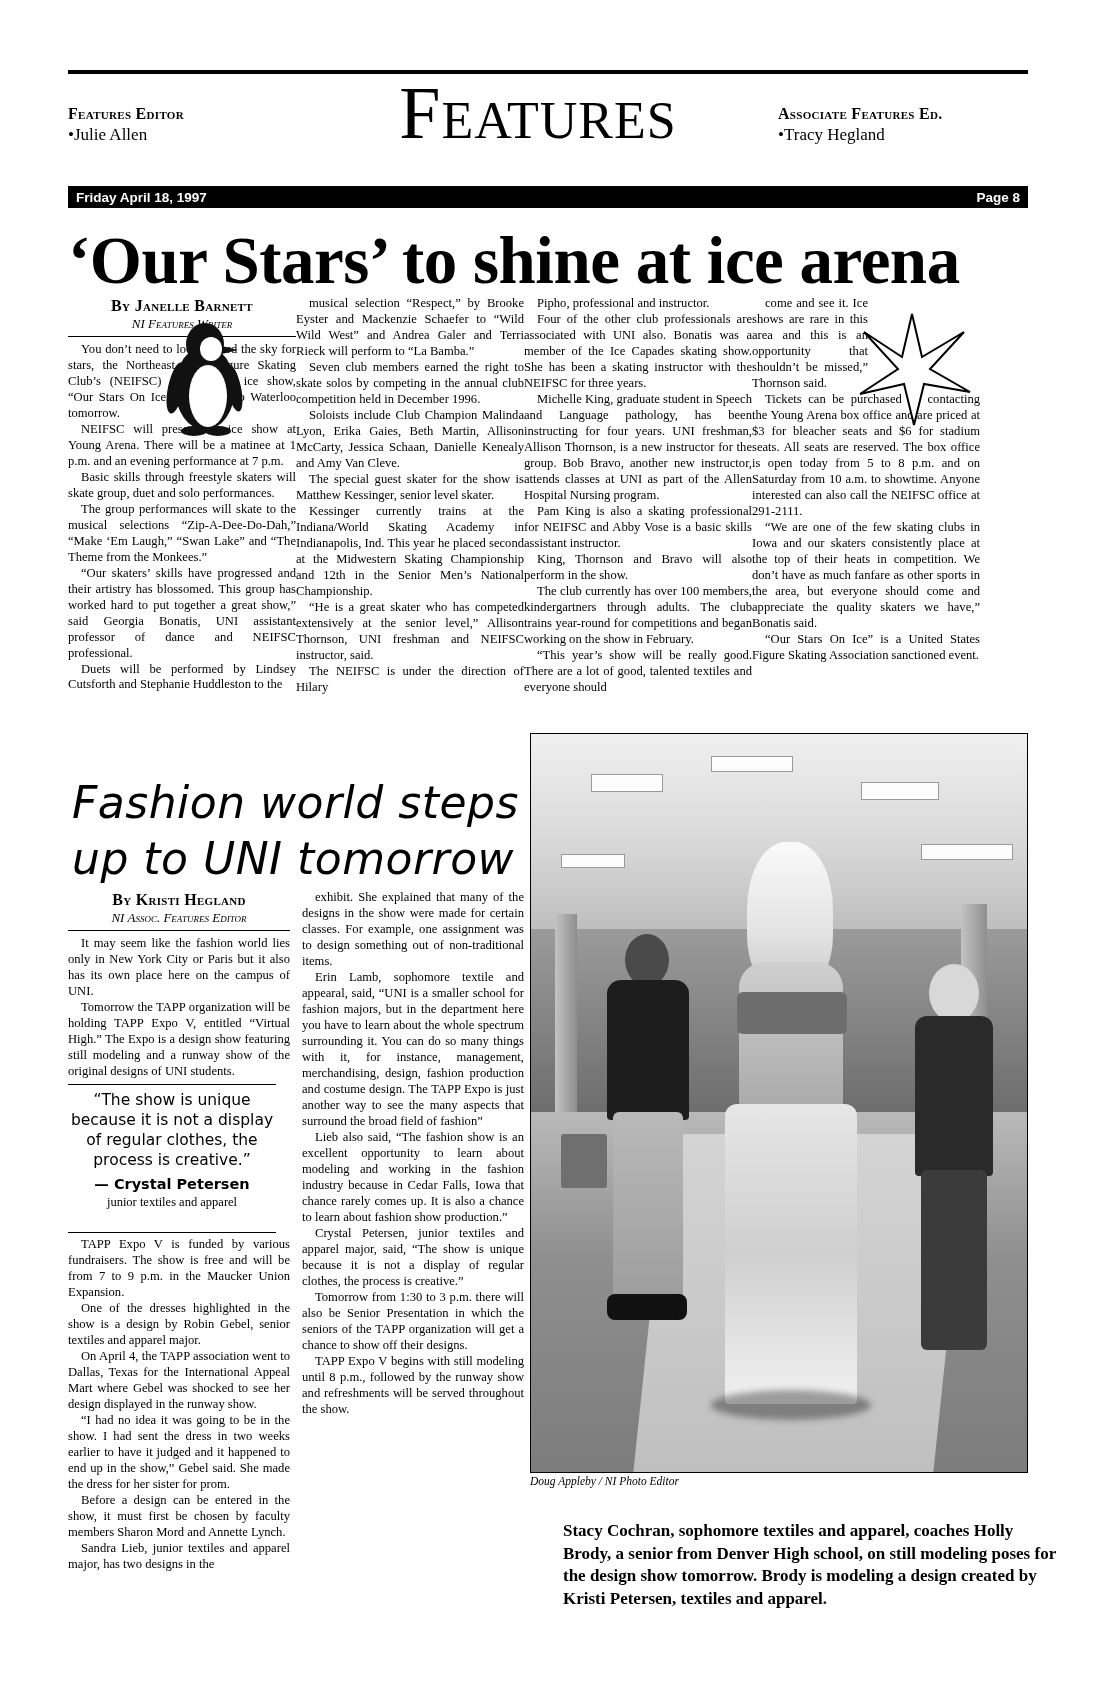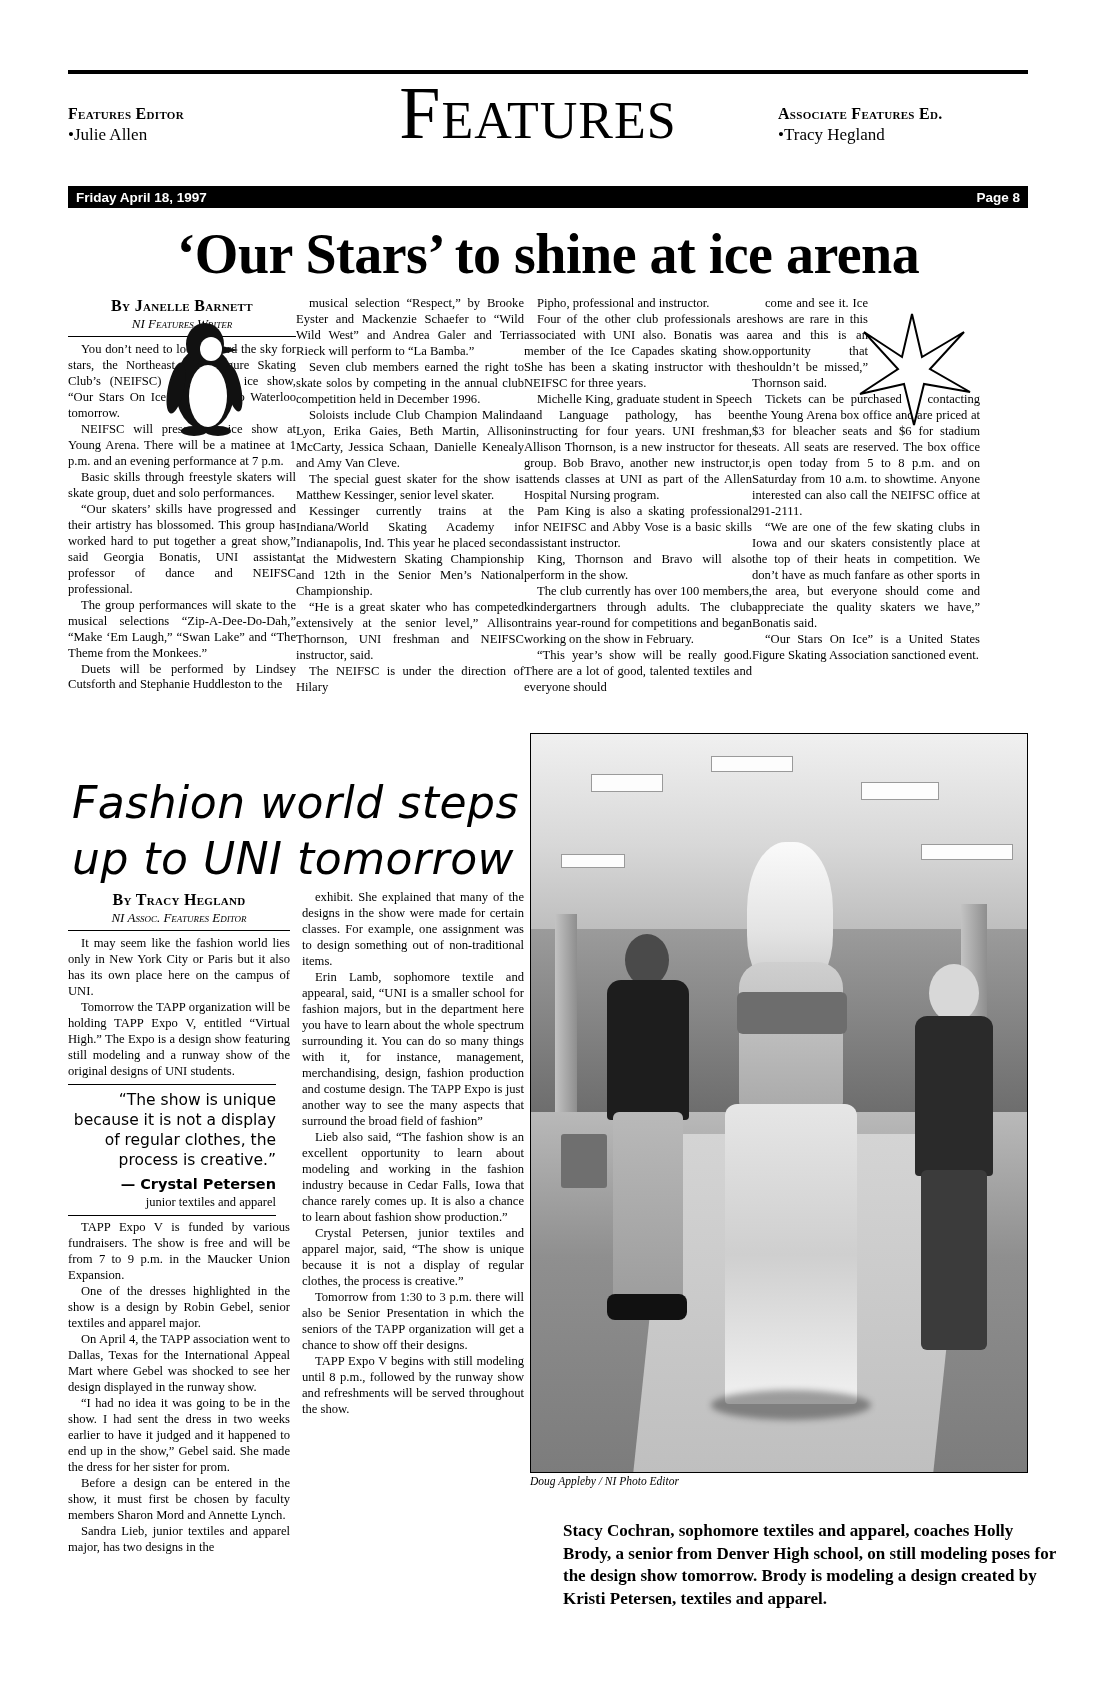--- a/index.html
+++ b/index.html
@@ -85,22 +85,21 @@
     font-family: "Liberation Sans", sans-serif;
     font-size: 13.5px;
     font-weight: bold;
   }
   
   .headline-ice {
     position: absolute;
     left: 68px;
     top: 222px;
     width: 960px;
-    text-align: center;
-    font-size: 56px;
+    font-size: 67px;
     font-weight: bold;
     letter-spacing: -0.5px;
     font-family: "Liberation Serif", serif;
   }
   
   .art1 {
     position: absolute;
     left: 68px;
     top: 296px;
     width: 960px;
@@ -175,26 +174,26 @@
     display: flex;
     gap: 12px;
   }
   .art2 .col { width: 222px; }
   .pullquote {
     float: left;
     width: 208px;
     margin: 4px 8px 4px 0;
     border-top: 1.5px solid #000;
     border-bottom: 1.5px solid #000;
-    padding: 5px 0 5px 0;
+    padding: 5px 0 22px 0;
     font-family: "DejaVu Sans", sans-serif;
     font-size: 15.5px;
     line-height: 1.3;
     text-indent: 0;
-    text-align: right;
+    text-align: center;
   }
   .pullquote .attr {
     font-weight: bold;
     font-size: 14.5px;
     margin-top: 5px;
   }
   .pullquote .attr2 {
     font-family: "Liberation Serif", serif;
     font-size: 12.5px;
     font-weight: normal;
@@ -351,22 +350,22 @@
 
   <div class="art1">
     <div class="col c1">
       <div class="byline">
         <span class="b1">By Janelle Barnett</span>
         <span class="b2">NI Features Writer</span>
       </div>
       <p>You don’t need to look toward the sky for stars, the Northeast Iowa Figure Skating Club’s (NEIFSC) 15th annual ice show, “Our Stars On Ice” is coming to Waterloo tomorrow.</p>
       <p>NEIFSC will present its ice show at Young Arena. There will be a matinee at 1 p.m. and an evening performance at 7 p.m.</p>
       <p>Basic skills through freestyle skaters will skate group, duet and solo performances.</p>
+      <p>The group performances will skate to the musical selections “Zip-A-Dee-Do-Dah,” “Make ‘Em Laugh,” “Swan Lake” and “The Theme from the Monkees.”</p>
       <p>“Our skaters’ skills have progressed and their artistry has blossomed. This group has worked hard to put together a great show,” said Georgia Bonatis, UNI assistant professor of dance and NEIFSC professional.</p>
-      <p>The group performances will skate to the musical selections “Zip-A-Dee-Do-Dah,” “Make ‘Em Laugh,” “Swan Lake” and “The Theme from the Monkees.”</p>
       <p>Duets will be performed by Lindsey Cutsforth and Stephanie Huddleston to the</p>
     </div>
     <div class="col">
       <p>musical selection “Respect,” by Brooke Eyster and Mackenzie Schaefer to “Wild Wild West” and Andrea Galer and Terri Rieck will perform to “La Bamba.”</p>
       <p>Seven club members earned the right to skate solos by competing in the annual club competition held in December 1996.</p>
       <p>Soloists include Club Champion Malinda Lyon, Erika Gaies, Beth Martin, Allison McCarty, Jessica Schaan, Danielle Kenealy and Amy Van Cleve.</p>
       <p>The special guest skater for the show is Matthew Kessinger, senior level skater.</p>
       <p>Kessinger currently trains at the Indiana/World Skating Academy in Indianapolis, Ind. This year he placed second at the Midwestern Skating Championship and 12th in the Senior Men’s National Championship.</p>
       <p>“He is a great skater who has competed extensively at the senior level,” Allison Thornson, UNI freshman and NEIFSC instructor, said.</p>
       <p>The NEIFSC is under the direction of Hilary</p>
@@ -402,21 +401,21 @@
     <ellipse cx="74" cy="66" rx="7" ry="24" fill="#111" transform="rotate(-12 74 66)"></ellipse>
     <ellipse cx="34" cy="109" rx="13" ry="5" fill="#111"></ellipse>
     <ellipse cx="58" cy="109" rx="13" ry="5" fill="#111"></ellipse>
   </svg>
 
   <div class="headline-fashion">Fashion world steps up to UNI tomorrow</div>
 
   <div class="art2">
     <div class="col">
       <div class="byline">
-        <span class="b1">By Tracy Hegland</span>
+        <span class="b1">By Kristi Hegland</span>
         <span class="b2">NI Assoc. Features Editor</span>
       </div>
       <p>It may seem like the fashion world lies only in New York City or Paris but it also has its own place here on the campus of UNI.</p>
       <p>Tomorrow the TAPP organization will be holding TAPP Expo V, entitled “Virtual High.” The Expo is a design show featuring still modeling and a runway show of the original designs of UNI students.</p>
       <div class="pullquote">
         <div>“The show is unique because it is not a display of regular clothes, the process is creative.”</div>
         <div class="attr">— Crystal Petersen</div>
         <div class="attr2">junior textiles and apparel</div>
       </div>
       <p>TAPP Expo V is funded by various fundraisers. The show is free and will be from 7 to 9 p.m. in the Maucker Union Expansion.</p>

